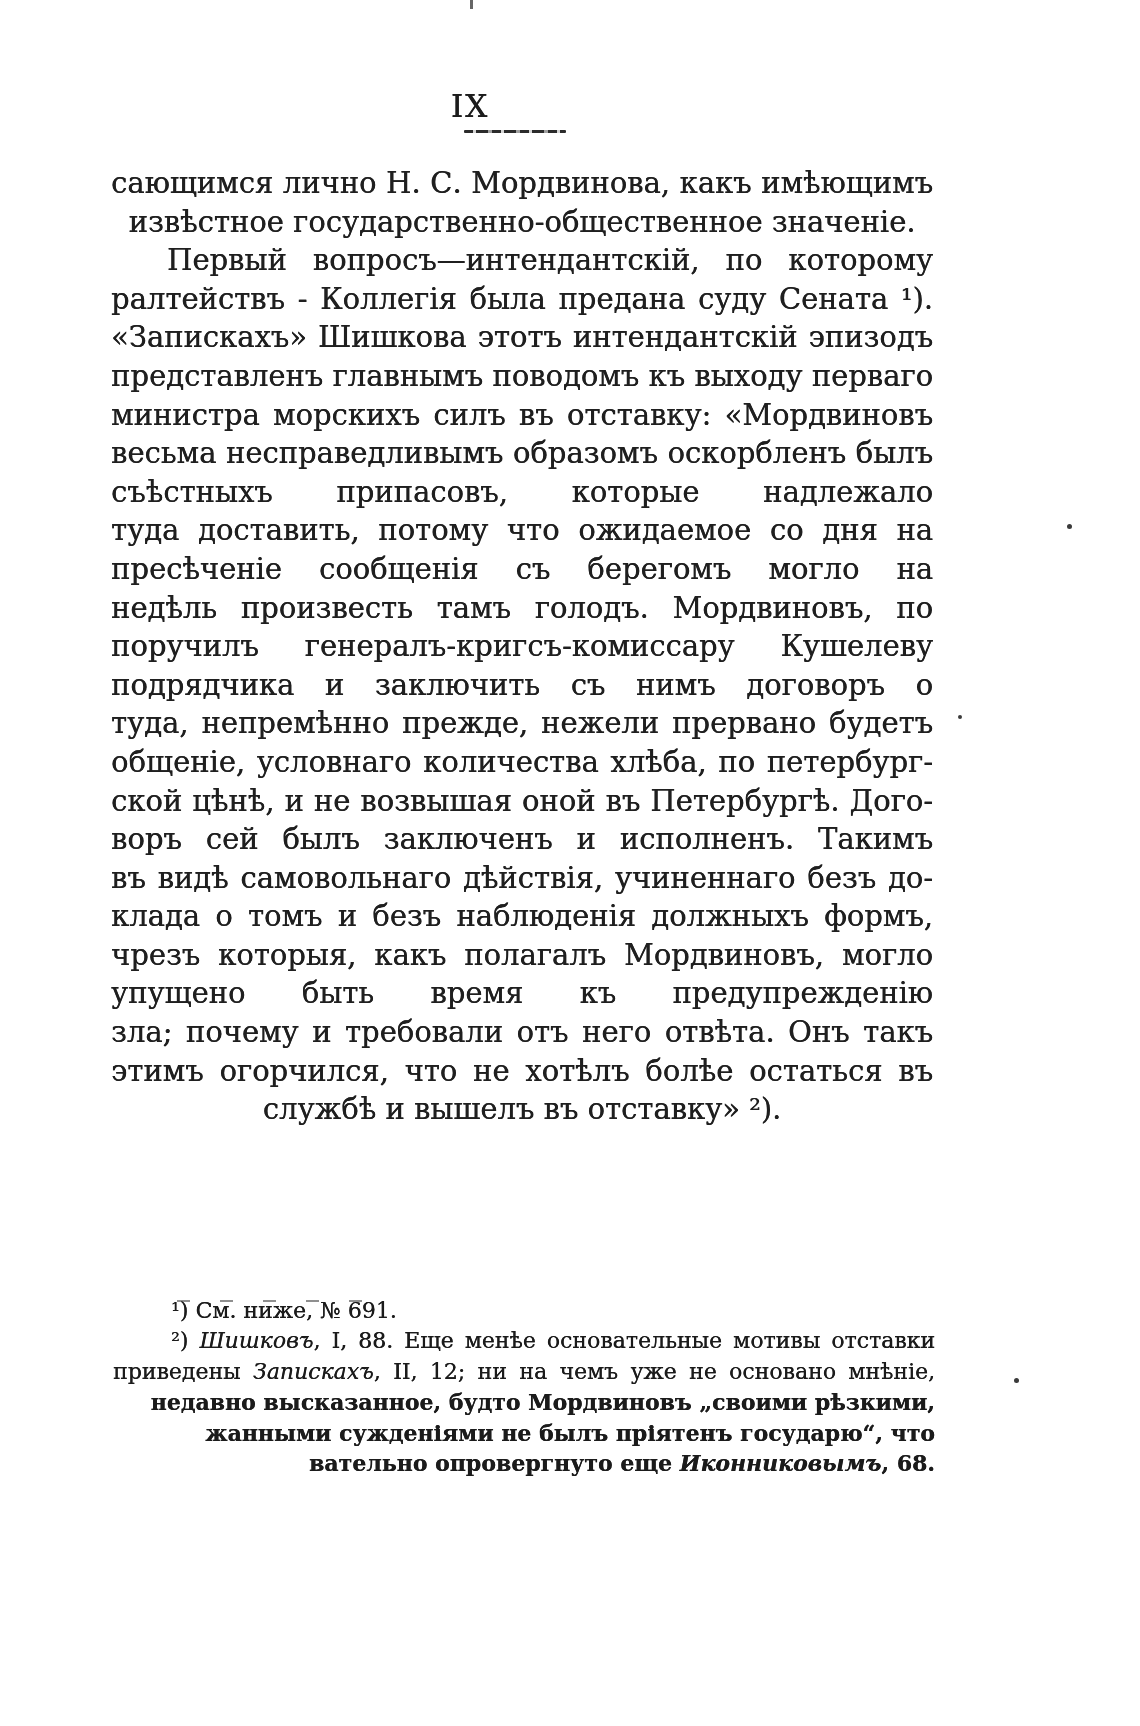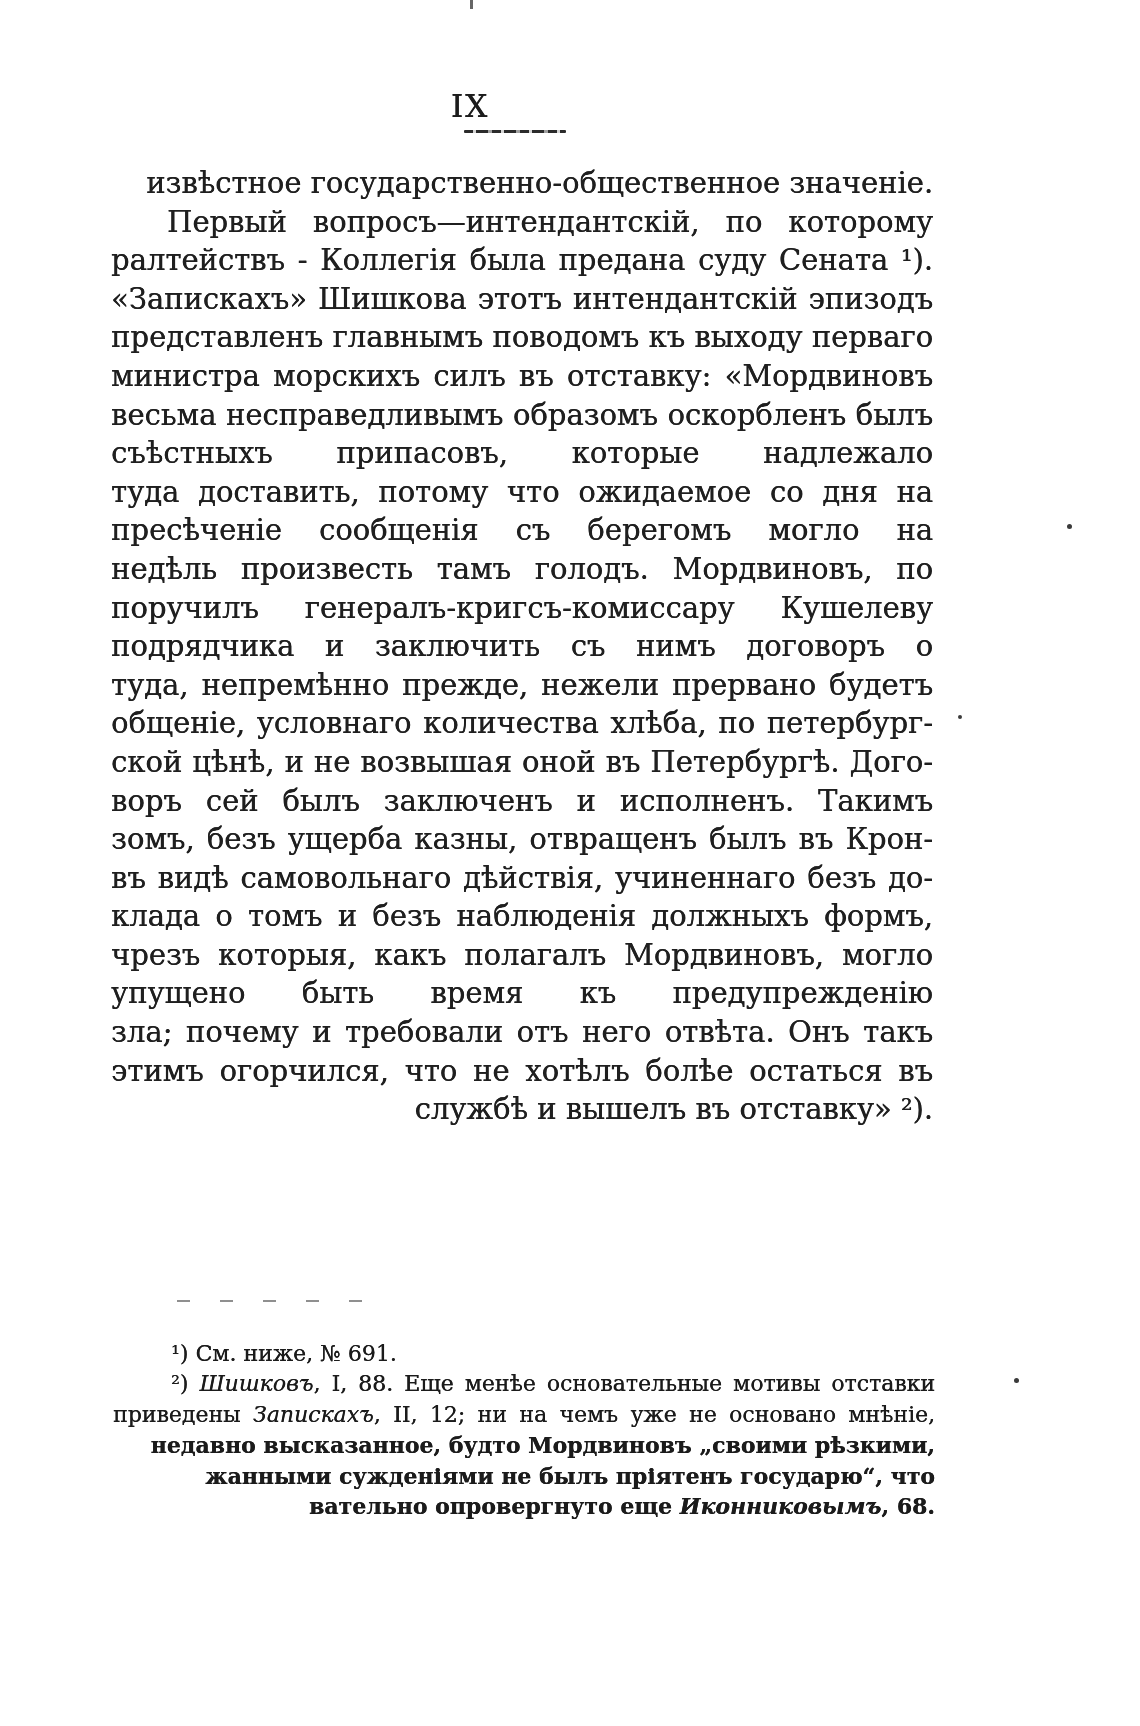--- a/index.html
+++ b/index.html
@@ -20,29 +20,29 @@
   .page-number-rule{
     position:absolute;left:464px;top:130px;width:102px;height:3px;
     background:repeating-linear-gradient(90deg,#2b2b2b 0 9px,rgba(43,43,43,.2) 9px 12px,#2b2b2b 12px 24px,rgba(43,43,43,.45) 24px 28px);
     border-radius:1px;
   }
   .body-text{
     position:absolute;left:111px;top:164px;width:822px;
     font-size:29px;line-height:38.6px;
     text-shadow:0.35px 0 0 currentColor;
   }
-  .bline{height:38.6px;overflow:hidden;text-align:right;}
+  .bline{height:38.6px;overflow:hidden;text-align:center;}
   .bline.just{text-align:justify;text-align-last:justify;}
   .bline.indent{text-indent:56px;}
   .footnote-separator{
     position:absolute;left:177px;top:1300px;width:215px;height:2px;
     background:repeating-linear-gradient(90deg,#8f8f8f 0 13px,transparent 13px 43px);
   }
   .footnotes{
-    position:absolute;left:113px;top:1339px;width:822px;
+    position:absolute;left:113px;top:1296px;width:822px;
     font-size:22px;line-height:30.4px;color:#1b1b1b;
     text-shadow:0.3px 0 0 currentColor;
   }
   .fline{height:30.4px;overflow:hidden;text-align:left;}
   .fline.just{text-align:justify;text-align-last:justify;}
   .fline.indent{text-indent:58px;}
   .fline.heavy{font-weight:bold;text-shadow:0.2px 0 0 currentColor;text-align:right;}
   .it{font-style:italic;}
   .speck{position:absolute;background:#3a3a3a;border-radius:50%;}
   .speck-mark{position:absolute;background:#666;}
@@ -50,38 +50,38 @@
 </head>
 <body>
 
 <div class="page">
   <div class="speck-mark" style="left:470px;top:0;width:3px;height:9px;"></div>
 
   <div class="page-number">IX</div>
   <div class="page-number-rule"></div>
 
   <div class="body-text">
+      <div class="bline just">сающимся лично Н. С. Мордвинова, какъ имѣющимъ</div>
       <div class="bline">извѣстное государственно-общественное значеніе.</div>
       <div class="bline indent just">Первый вопросъ—интендантскій, по которому Адми-</div>
       <div class="bline just">ралтействъ - Коллегія была предана суду Сената ¹). Въ</div>
       <div class="bline just">«Запискахъ» Шишкова этотъ интендантскій эпизодъ</div>
       <div class="bline just">представленъ главнымъ поводомъ къ выходу перваго</div>
       <div class="bline just">министра морскихъ силъ въ отставку: «Мордвиновъ</div>
       <div class="bline just">весьма несправедливымъ образомъ оскорбленъ былъ еще</div>
       <div class="bline just">съѣстныхъ припасовъ, которые надлежало немедленно</div>
       <div class="bline just">туда доставить, потому что ожидаемое со дня на день</div>
       <div class="bline just">пресѣченіе сообщенія съ берегомъ могло на нѣсколько</div>
       <div class="bline just">недѣль произвесть тамъ голодъ. Мордвиновъ, по полу-</div>
       <div class="bline just">поручилъ генералъ-кригсъ-комиссару Кушелеву отыска̀ть</div>
       <div class="bline just">подрядчика и заключить съ нимъ договоръ о доставленіи</div>
       <div class="bline just">туда, непремѣнно прежде, нежели прервано будетъ со-</div>
       <div class="bline just">общеніе, условнаго количества хлѣба, по петербург-</div>
       <div class="bline just">ской цѣнѣ, и не возвышая оной въ Петербургѣ. Дого-</div>
       <div class="bline just">воръ сей былъ заключенъ и исполненъ.  Такимъ обра-</div>
-      <div class="bline just">зомъ, безъ ущерба казны, отвращенъ былъ въ Крон-</div>
       <div class="bline just">въ видѣ самовольнаго дѣйствія, учиненнаго безъ до-</div>
       <div class="bline just">клада о томъ и безъ наблюденія должныхъ формъ,</div>
       <div class="bline just">чрезъ которыя, какъ полагалъ Мордвиновъ, могло бы</div>
       <div class="bline just">упущено быть время къ предупрежденію наступавшаго</div>
       <div class="bline just">зла; почему и требовали отъ него отвѣта.  Онъ такъ</div>
       <div class="bline just">этимъ огорчился, что не хотѣлъ болѣе остаться въ</div>
       <div class="bline">службѣ и вышелъ въ отставку» ²).</div>
     </div>
 
   <div class="speck" style="left:1067px;top:524px;width:5px;height:5px;"></div>

